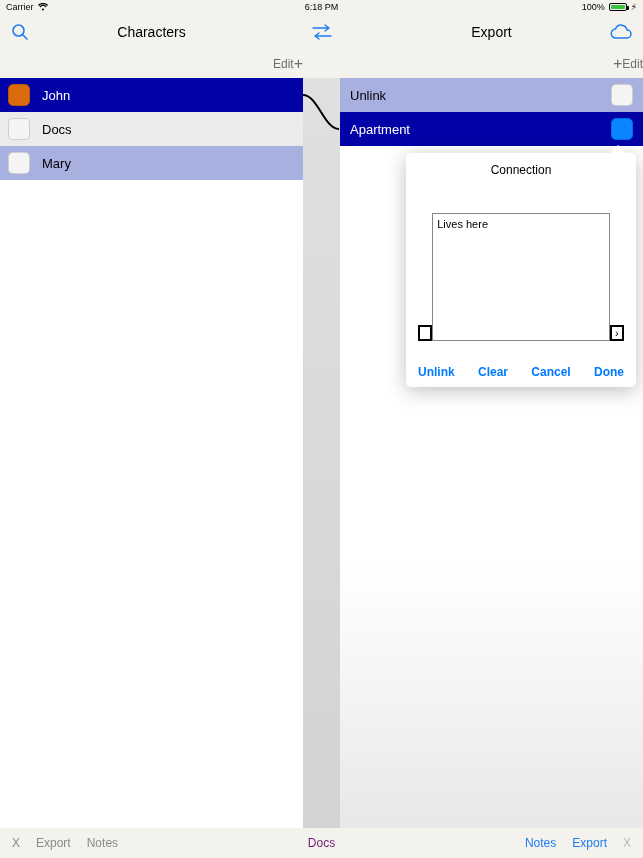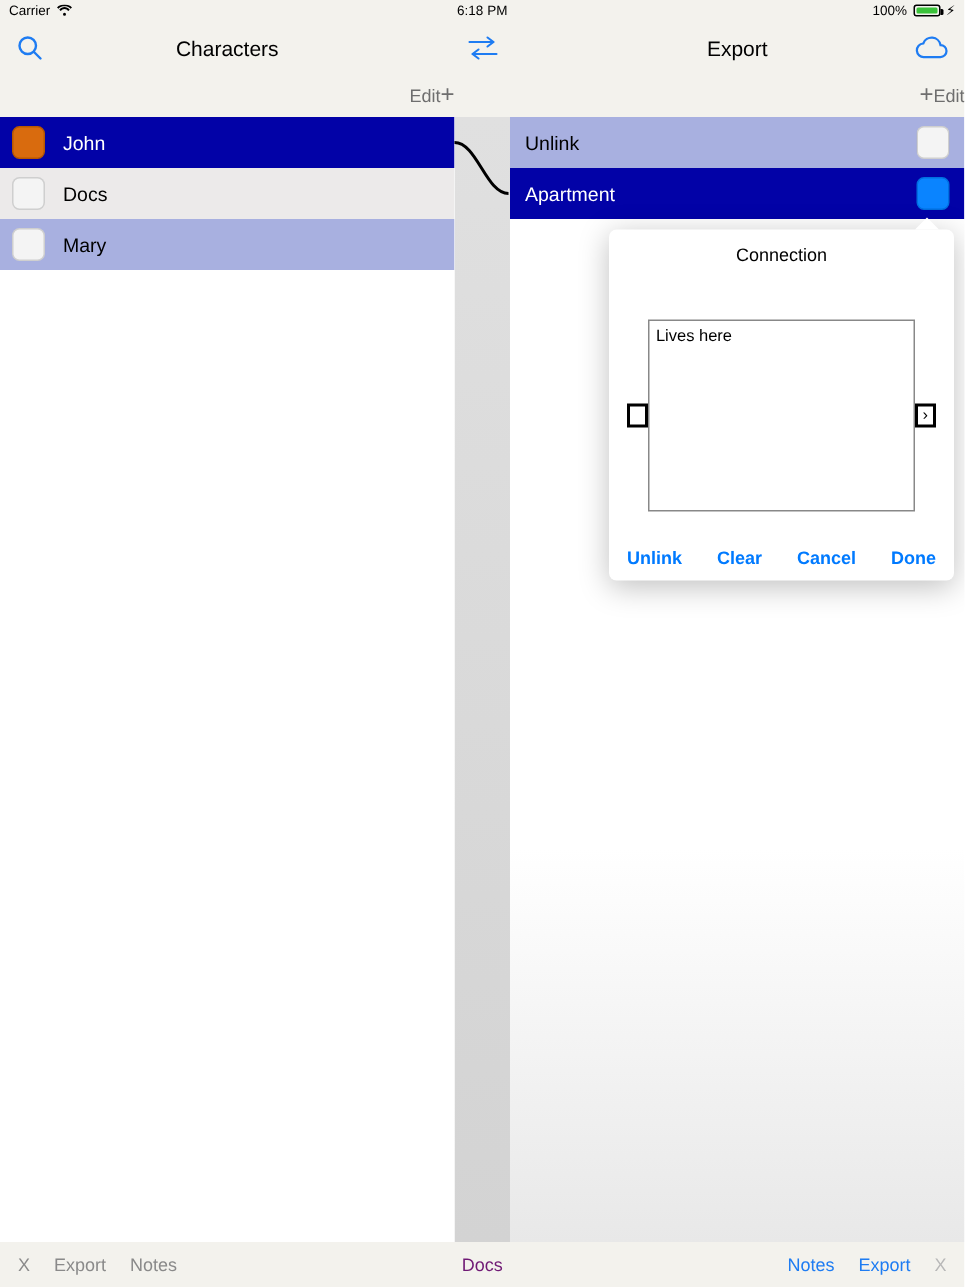--- a/index.html
+++ b/index.html
@@ -43,21 +43,21 @@
 
   .bottombar{position:absolute;bottom:0;left:0;right:0;height:30px;background:#f3f2ed;display:flex;}
   .bottombar .side{width:303px;display:flex;align-items:center;padding:0 12px;gap:16px;font-size:12px;color:#8a8a8a;}
   .bottombar .side.right{justify-content:flex-end; color:#1e7cf2;}
   .bottombar .side.right .dim{color:#b8b8b8;}
   .bottombar .divider-gap{width:37px;display:flex;align-items:center;justify-content:center;color:#701a75;font-size:12px;}
 
   .popover{position:absolute;left:406px;top:153px;width:230px;background:#fff;border-radius:5px;box-shadow:0 4px 20px rgba(0,0,0,.25);z-index:50;padding:10px 12px 8px;}
   .popover::before{content:"";position:absolute;top:-8px;right:10px;border-left:8px solid transparent;border-right:8px solid transparent;border-bottom:8px solid #fff;}
   .popover .p-title{text-align:center;font-size:12px;margin-bottom:8px;}
-  .popover .p-body{display:flex;align-items:center;gap:0;margin-top:36px;}
+  .popover .p-body{display:flex;align-items:flex-end;gap:0;margin-top:36px;}
   .popover textarea{width:100%;height:128px;border:1px solid #888;font-size:11px;font-family:inherit;padding:4px;resize:none;}
   .popover .navbtn{width:16px;height:16px;border:2px solid #000;display:flex;align-items:center;justify-content:center;font-size:11px;line-height:1;}
   .popover .p-actions{display:flex;justify-content:space-between;margin-top:12px;font-size:12px;font-weight:600;color:#007aff;}
   .popover .p-actions span{cursor:pointer;margin-top:12px;}
 
   svg{display:block;}
   .connector{position:absolute;z-index:5;pointer-events:none;}
 
 </style>
 </head>

